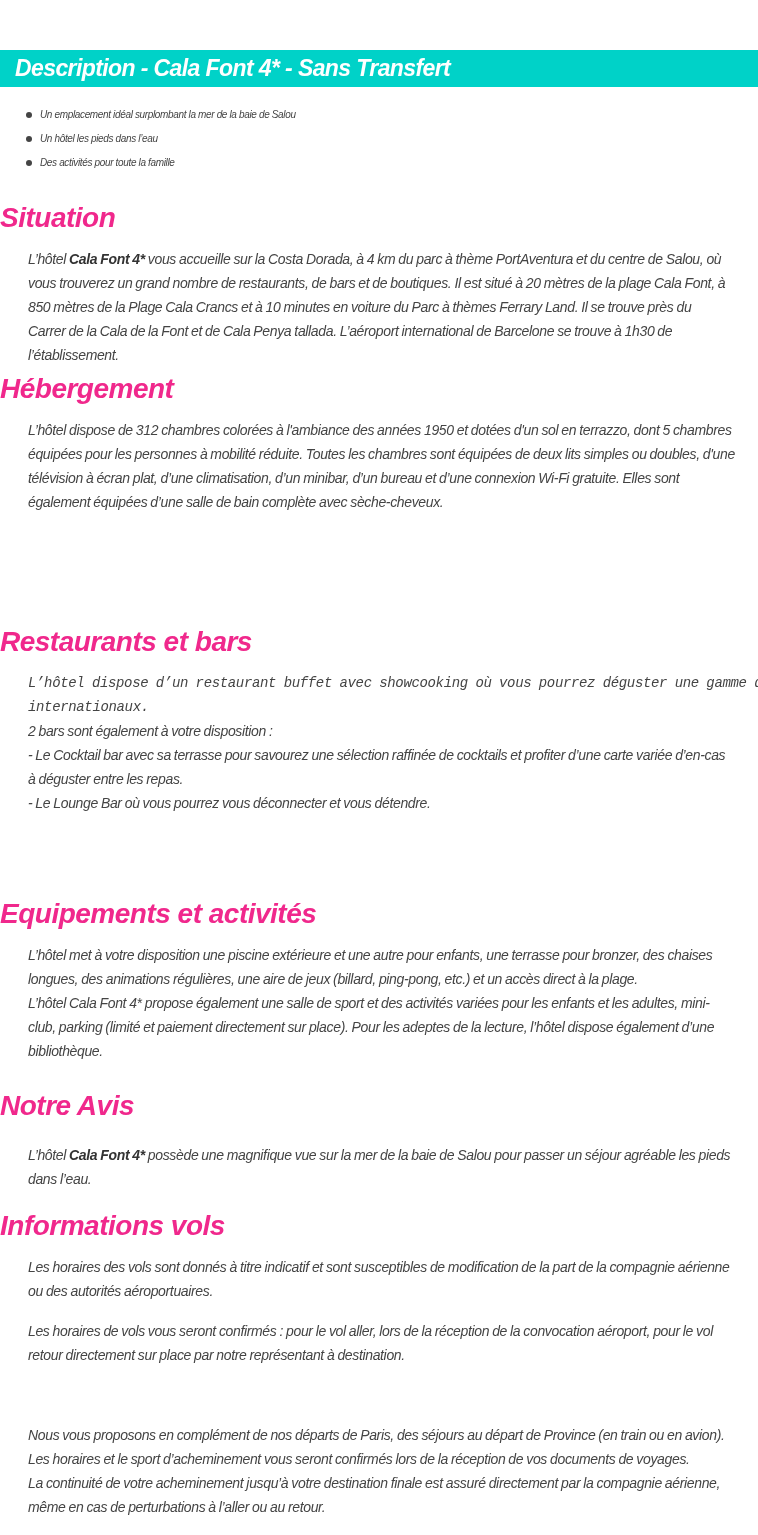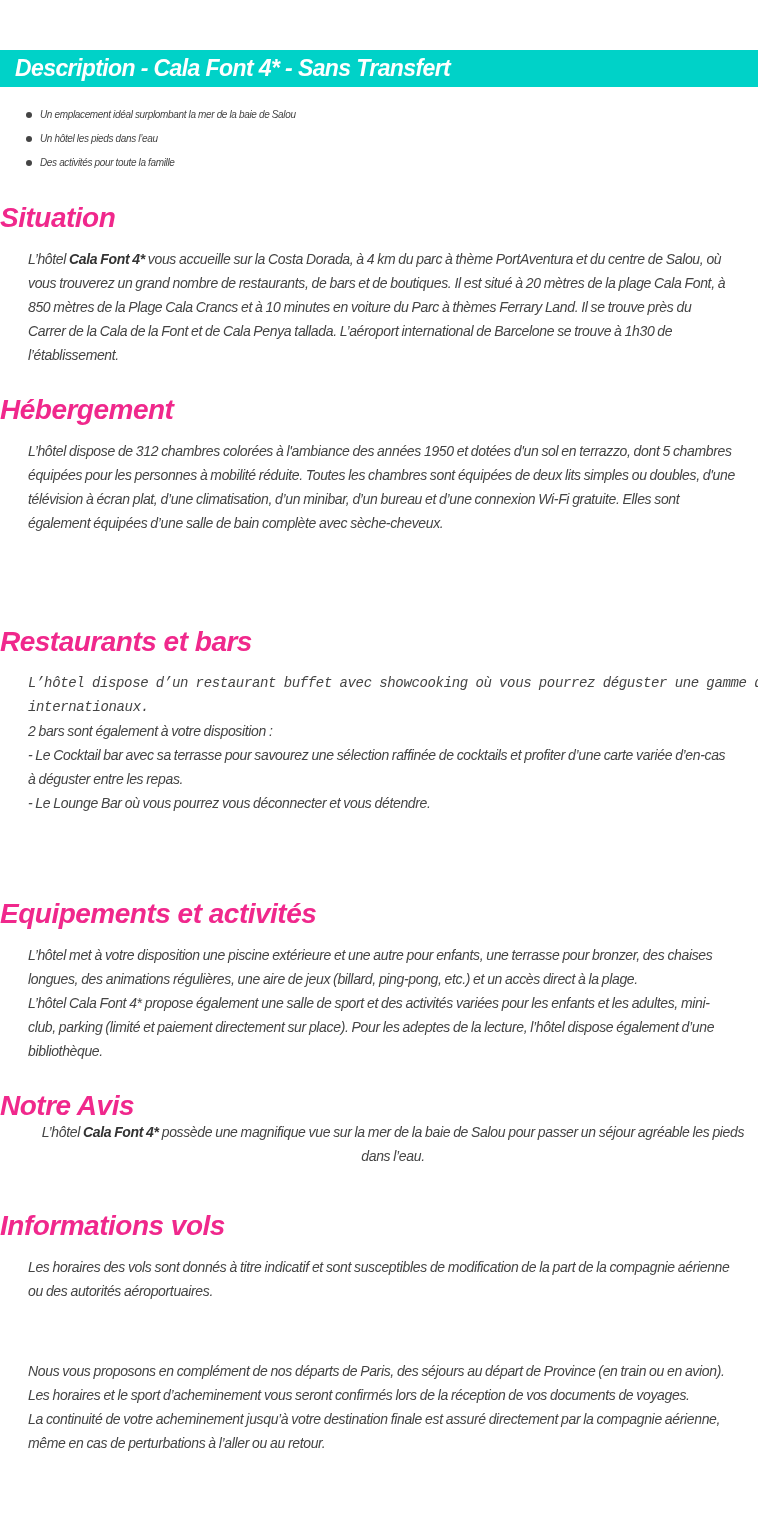--- a/index.html
+++ b/index.html
@@ -126,21 +126,21 @@
     <h2 class="heading">Situation</h2>
     <p class="para" style="margin-top:15px;">
       <span class="line"><span>L’hôtel </span><b>Cala Font 4*</b><span> vous accueille sur la Costa Dorada, à 4 km du parc à thème PortAventura et du centre de Salou, où</span></span>
       <span class="line">vous trouverez un grand nombre de restaurants, de bars et de boutiques. Il est situé à 20 mètres de la plage Cala Font, à</span>
       <span class="line">850 mètres de la Plage Cala Crancs et à 10 minutes en voiture du Parc à thèmes Ferrary Land. Il se trouve près du</span>
       <span class="line">Carrer de la Cala de la Font et de Cala Penya tallada. L’aéroport international de Barcelone se trouve à 1h30 de</span>
       <span class="line">l’établissement.</span>
     </p>
   </div>
 
-  <div class="section" style="top:396px;">
+  <div class="section" style="top:375px;">
     <h2 class="heading">Hébergement</h2>
     <p class="para" style="margin-top:15px;">
       <span class="line">L’hôtel dispose de 312 chambres colorées à l'ambiance des années 1950 et dotées d'un sol en terrazzo, dont 5 chambres</span>
       <span class="line">équipées pour les personnes à mobilité réduite. Toutes les chambres sont équipées de deux lits simples ou doubles, d'une</span>
       <span class="line">télévision à écran plat, d’une climatisation, d’un minibar, d’un bureau et d’une connexion Wi-Fi gratuite. Elles sont</span>
       <span class="line">également équipées d’une salle de bain complète avec sèche-cheveux.</span>
     </p>
   </div>
 
   <div class="section" style="top:628px;">
@@ -163,31 +163,35 @@
       <span class="line">L’hôtel met à votre disposition une piscine extérieure et une autre pour enfants, une terrasse pour bronzer, des chaises</span>
       <span class="line">longues, des animations régulières, une aire de jeux (billard, ping-pong, etc.) et un accès direct à la plage.</span>
       <span class="line">L’hôtel Cala Font 4* propose également une salle de sport et des activités variées pour les enfants et les adultes, mini-</span>
       <span class="line">club, parking (limité et paiement directement sur place). Pour les adeptes de la lecture, l’hôtel dispose également d’une</span>
       <span class="line">bibliothèque.</span>
     </p>
   </div>
 
   <div class="section" style="top:1092px;">
     <h2 class="heading">Notre Avis</h2>
-    <p class="para" style="margin-top:0;text-align:center;">
+    <p class="para" style="margin-top:23px;">
       <span class="line"><span>L’hôtel </span><b>Cala Font 4*</b><span> possède une magnifique vue sur la mer de la baie de Salou pour passer un séjour agréable les pieds</span></span>
       <span class="line">dans l’eau.</span>
     </p>
   </div>
 
   <div class="section" style="top:1212px;">
     <h2 class="heading">Informations vols</h2>
     <p class="para" style="margin-top:15px;">
       <span class="line">Les horaires des vols sont donnés à titre indicatif et sont susceptibles de modification de la part de la compagnie aérienne</span>
       <span class="line">ou des autorités aéroportuaires.</span>
+    </p>
+    <p class="para" style="margin-top:16px;">
+      <span class="line">Les horaires de vols vous seront confirmés : pour le vol aller, lors de la réception de la convocation aéroport, pour le vol</span>
+      <span class="line">retour directement sur place par notre représentant à destination.</span>
     </p>
     <p class="para" style="margin-top:56px;">
       <span class="line">Nous vous proposons en complément de nos départs de Paris, des séjours au départ de Province (en train ou en avion).</span>
       <span class="line">Les horaires et le sport d’acheminement vous seront confirmés lors de la réception de vos documents de voyages.</span>
       <span class="line">La continuité de votre acheminement jusqu’à votre destination finale est assuré directement par la compagnie aérienne,</span>
       <span class="line">même en cas de perturbations à l’aller ou au retour.</span>
     </p>
   </div>
 
 </div>

